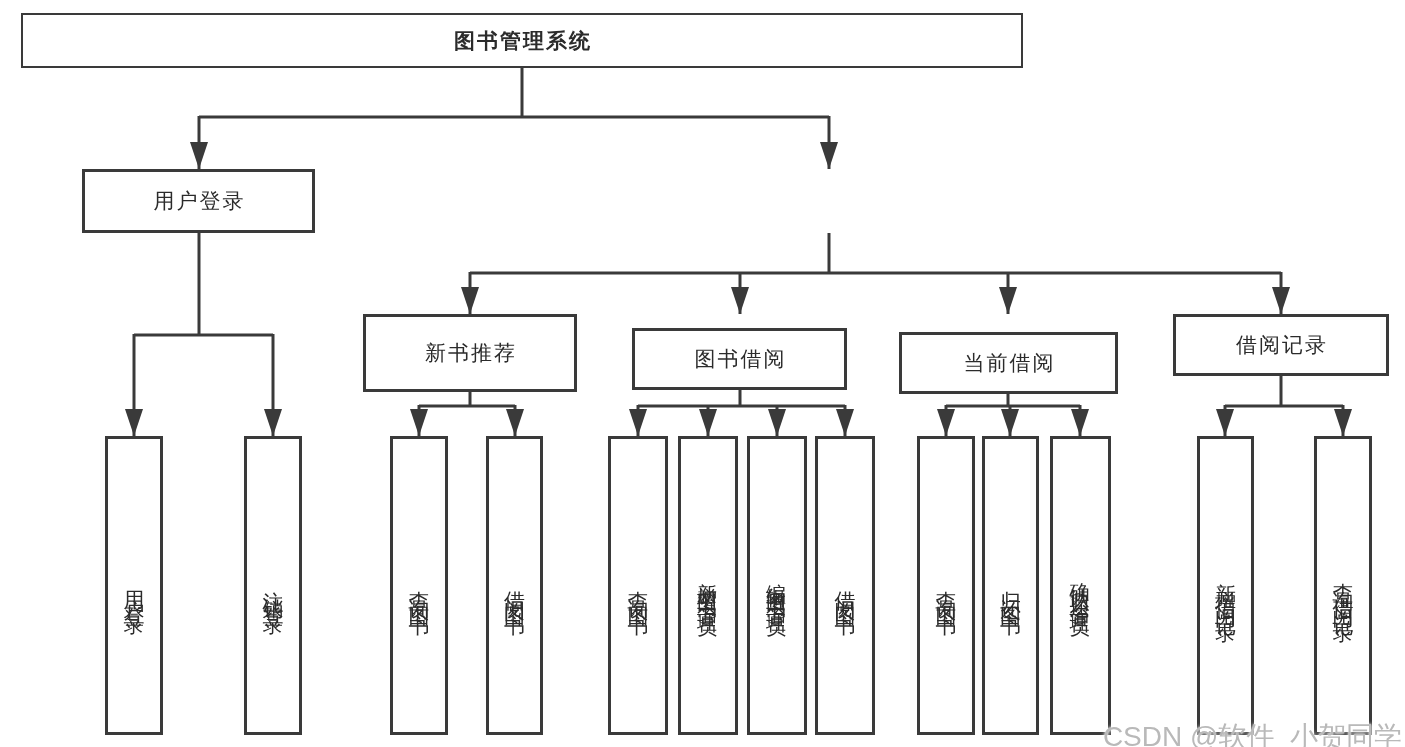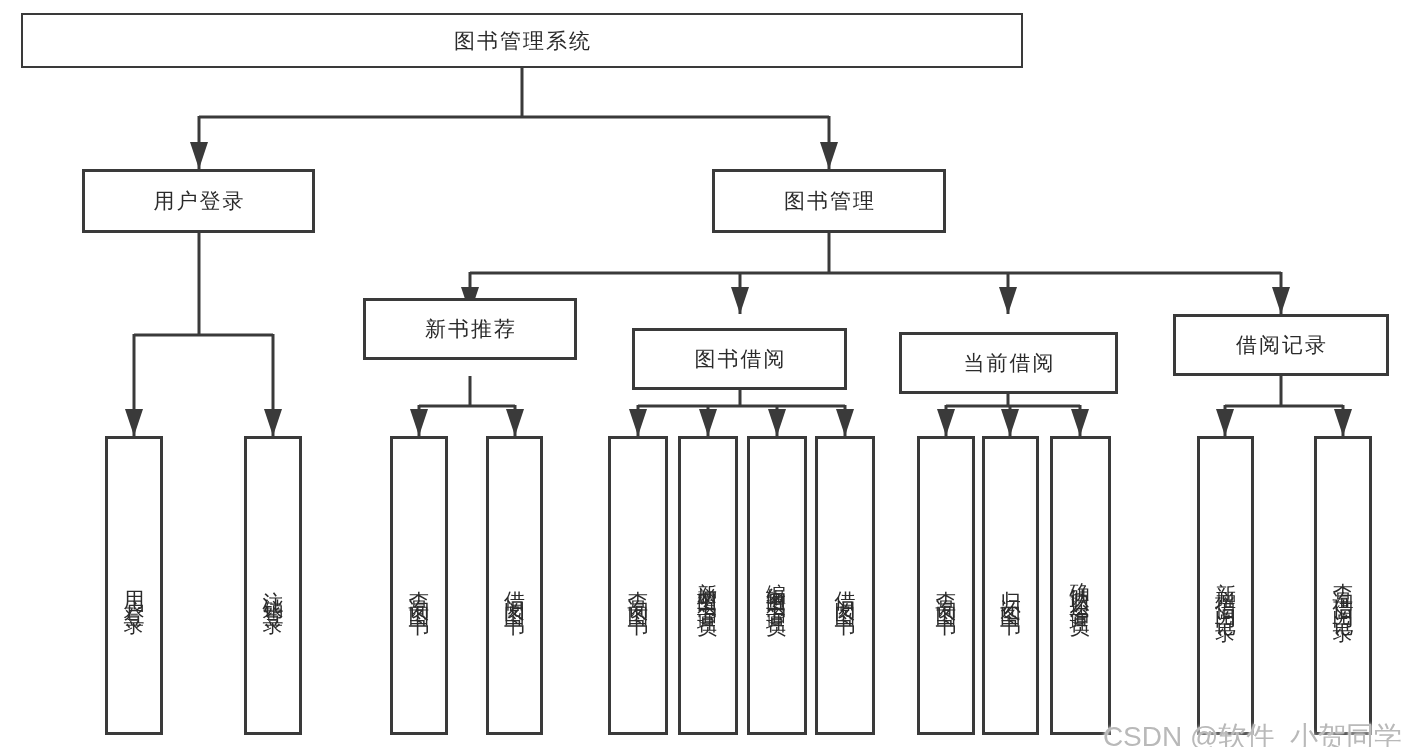--- a/index.html
+++ b/index.html
@@ -24,21 +24,21 @@
   }
   .node{
     position:absolute;
     background:#fff;
     border:3px solid var(--line);
     display:flex;
     align-items:center;
     justify-content:center;
     color:var(--text);
   }
-  .node.root{border-width:2px;}
+  .node.root{border-width:2px;font-weight:bold;}
   .hlabel{
     font-size:21px;
     letter-spacing:2px;
     padding-left:2px;
     color:var(--text);
     white-space:nowrap;
   }
   .vtext{
     writing-mode:vertical-rl;
     text-orientation:mixed;
@@ -118,25 +118,22 @@
     </g>
   </svg>
 
   <div class="node root" style="left:21px;top:13px;width:1002px;height:55px;">
     <span class="hlabel">图书管理系统</span>
   </div>
 
   <div class="node" style="left:82px;top:169px;width:233px;height:64px;">
     <span class="hlabel">用户登录</span>
   </div>
-  <div class="node" style="left:712px;top:169px;width:234px;height:64px;">
-    <span class="hlabel">图书管理</span>
-  </div>
 
-  <div class="node" style="left:363px;top:298px;width:214px;height:62px;">
+  <div class="node" style="left:363px;top:314px;width:214px;height:78px;">
     <span class="hlabel">新书推荐</span>
   </div>
   <div class="node" style="left:632px;top:328px;width:215px;height:62px;">
     <span class="hlabel">图书借阅</span>
   </div>
   <div class="node" style="left:899px;top:314px;width:219px;height:62px;margin-top:18px;">
     <span class="hlabel">当前借阅</span>
   </div>
   <div class="node" style="left:1173px;top:314px;width:216px;height:62px;">
     <span class="hlabel">借阅记录</span>

